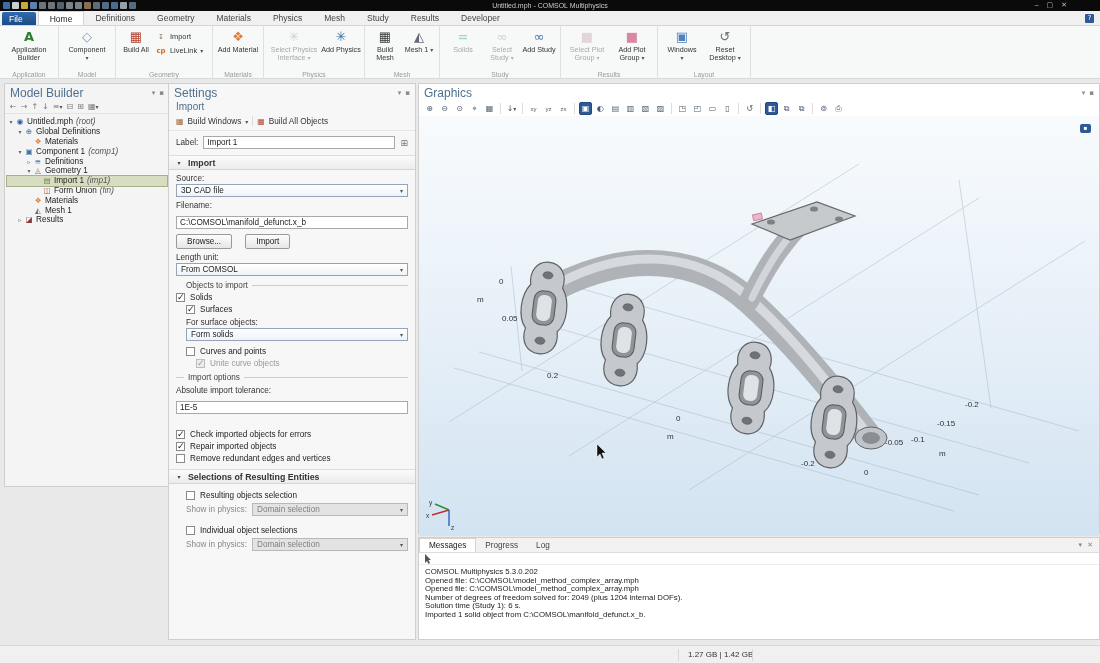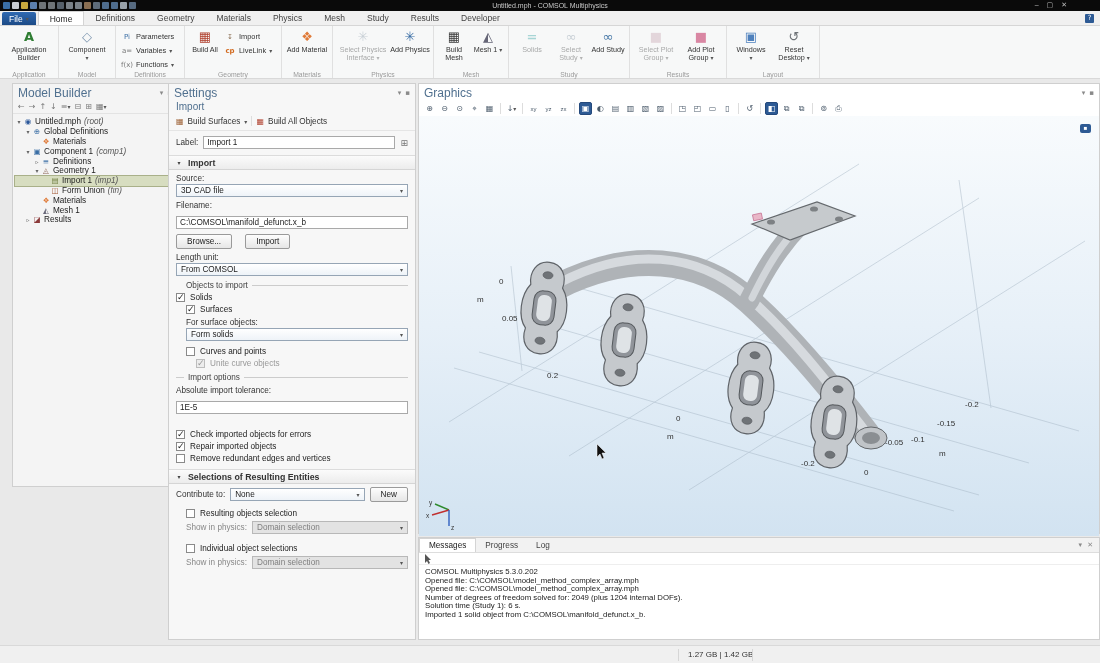--- a/index.html
+++ b/index.html
@@ -38,21 +38,21 @@
   .smallcol { display:flex; flex-direction:column; justify-content:flex-start; gap:1px; padding-top:2px;}
   .smallbtn { display:flex; align-items:center; gap:3px; font-size:7.4px; color:#333; height:13px; padding:0 2px;}
   .smallbtn .sicon { font-size:7px; width:12px; text-align:center; }
   .car { font-size:6px; color:#555; }
 
   
   .panel-header { display:flex; align-items:center; padding:2px 5px 0 5px; }
   .ph-title { font-size:12px; color:#50708f; }
   .ph-icons { margin-left:auto; display:flex; gap:4px; color:#8a8a8a; font-size:7px; }
 
-  #model-builder { position:absolute; left:12px; top:83px; width:166px; height:404px;
+  #model-builder { position:absolute; left:4px; top:83px; width:166px; height:404px;
     background:#f4f4f4; border:1px solid #cfcfcf; }
   #mb-toolbar { display:flex; gap:4px; padding:2px 5px; font-size:8px; color:#777;
     border-bottom:1px solid #e3e3e3; align-items:center;}
   #mb-tree { padding:3px 2px; }
   .trow { display:flex; align-items:center; height:9.8px; font-size:8.2px; color:#222; white-space:nowrap; }
   .texp { width:8px; font-size:6px; color:#666; text-align:center; flex:none;}
   .ticon { width:10px; font-size:7.5px; text-align:center; flex:none; margin-right:2px;}
   .tsuf { font-style:italic; color:#555; margin-left:3px; }
   .trow.selected { background:#d7ddc0; outline:1px solid #a9b089; }
 
@@ -171,39 +171,20 @@
   </div>
 
   <div class="rgroup">
     <div class="bigbtn" style="width:50px">
       <span class="bicon ic" style="color:#7a93ad">◇</span>
       <span class="blabel"><span>Component</span><br><span class="car ic">▾</span></span>
     </div>
     <span class="rgroup-label">Model</span>
   </div>
 
-  <div class="rgroup">
-    <div class="smallcol" style="width:62px">
-      <div class="smallbtn">
-        <span class="sicon ic" style="color:#3a6ea5">Pi</span>
-        <span>Parameters</span>
-      </div>
-      <div class="smallbtn">
-        <span class="sicon ic" style="color:#777">a=</span>
-        <span>Variables</span>
-          <span class="car ic">▾</span>
-      </div>
-      <div class="smallbtn">
-        <span class="sicon ic" style="color:#777">f(x)</span>
-        <span>Functions</span>
-          <span class="car ic">▾</span>
-      </div>
-    </div>
-    <span class="rgroup-label">Definitions</span>
-  </div>
 
   <div class="rgroup">
     <div class="bigbtn" style="width:34px">
       <span class="bicon ic" style="color:#b0402e">▦</span>
       <span class="blabel">Build All</span>
     </div>
     <div class="smallcol" style="width:56px">
       <div class="smallbtn">
         <span class="sicon ic" style="color:#8a6e52">↧</span>
         <span>Import</span>
@@ -370,21 +351,21 @@
   <div class="panel-header">
     <span class="ph-title">Settings</span>
     <span class="ph-icons">
         <span class="ic">▾</span>
         <span class="ic">▪</span>
       </span>
   </div>
   <div id="st-subtitle">Import</div>
   <div id="st-toolbar">
     <span class="ic" style="color:#9a5b2e;font-size:8px">▦</span>
-    <span>Build Surfaces</span>
+    <span>Build Windows</span>
       <span class="car ic">▾</span>
     <span style="width:1px;height:10px;background:#ddd"></span>
     <span class="ic" style="color:#b0402e;font-size:8px">▦</span>
     <span>Build All Objects</span>
   </div>
   <div class="inner">
     <div class="rowflex" style="margin-top:5px">
       <span class="flabel" style="margin:0">Label:</span>
       <input class="tinput" style="flex: 1 1 0%;" value="Import 1">
       <span class="ic" style="color:#777;font-size:9px">⊞</span>
@@ -456,28 +437,20 @@
     <div class="cbrow">
       <span class="cb"></span>
       <span>Remove redundant edges and vertices</span>
     </div>
   </div>
   <div class="secbar">
     <span class="texp ic">▾</span>
       <span>Selections of Resulting Entities</span>
   </div>
   <div class="inner">
-    <div class="rowflex" style="margin-top:3px">
-      <span class="flabel" style="margin:0">Contribute to:</span>
-      <div class="sel" style="flex:1">
-        <span>None</span>
-          <span class="car ic">▾</span>
-      </div>
-      <span class="btn">New</span>
-    </div>
     <div class="cbrow ind1" style="margin-top:7px">
       <span class="cb"></span>
       <span>Resulting objects selection</span>
     </div>
     <div class="rowflex ind1" style="margin-top:2px">
       <span class="flabel" style="margin:0;color:#888">Show in physics:</span>
       <div class="sel disabled" style="flex:1">
         <span>Domain selection</span>
           <span class="car ic">▾</span>
       </div>

